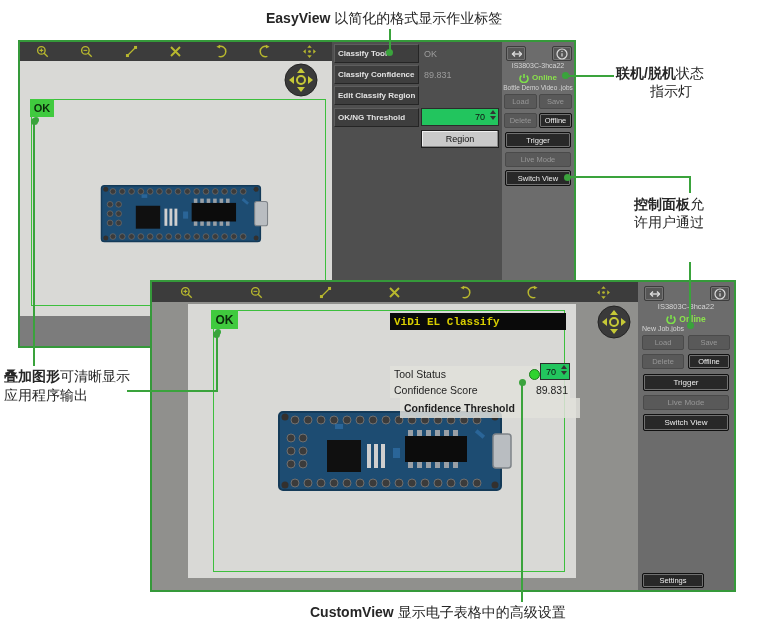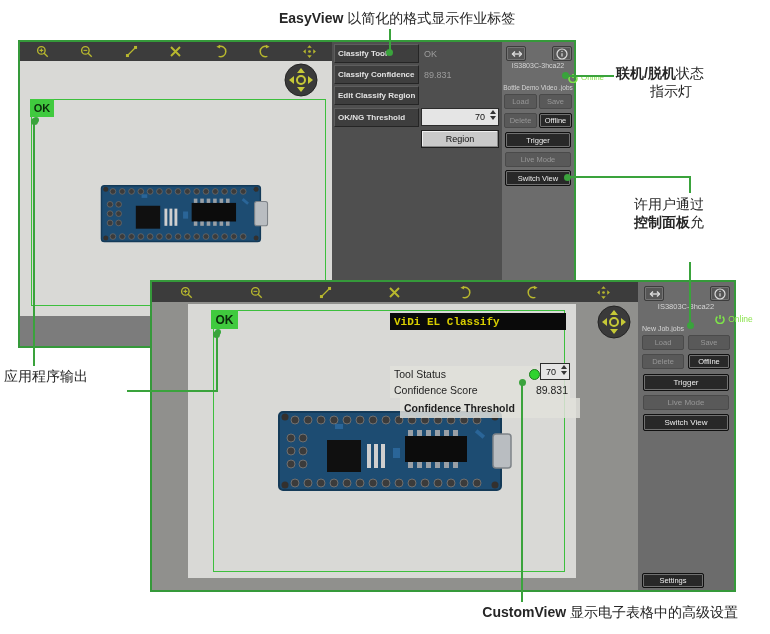--- a/index.html
+++ b/index.html
@@ -12,31 +12,31 @@
   .camera{position:absolute;background:#d9d9d6;}
   .strip{position:absolute;background:#7c7c7c;}
   .roi{position:absolute;border:1px solid #3dbf3d;}
   .okbadge{position:absolute;background:#40ca3e;color:#0b2b0b;font-weight:bold;display:flex;align-items:center;justify-content:center;}
   .pin{position:absolute;width:6px;height:6px;border-radius:50%;background:#35a93a;}
   
   .panel{position:absolute;background:#4f4f4f;}
   .plabel{position:absolute;background:#3e3e3e;border-top:1px solid #5e5e5e;border-left:1px solid #5e5e5e;border-right:1px solid #252525;border-bottom:1px solid #252525;color:#e2e2e2;font-size:8px;font-weight:bold;display:flex;align-items:center;padding-left:3px;box-sizing:border-box;}
   .pvalue{position:absolute;color:#9c9c9c;font-size:9px;display:flex;align-items:center;}
   .regionbtn{position:absolute;background:#c9c9c9;border:1px solid #1f1f1f;box-shadow:inset -1px -1px 0 #8a8a8a, inset 1px 1px 0 #efefef;color:#111;font-size:9px;display:flex;align-items:center;justify-content:center;box-sizing:border-box;}
-  .spin{position:absolute;background:#e5e5e5;border:1px solid #2c2c2c;color:#111;font-size:9px;display:flex;align-items:center;justify-content:flex-end;padding-right:13px;box-sizing:border-box;}
+  .spin{position:absolute;background:#22c55e;border:1px solid #2c2c2c;color:#111;font-size:9px;display:flex;align-items:center;justify-content:flex-end;padding-right:13px;box-sizing:border-box;}
   .spin .arrows{position:absolute;right:2px;top:1px;display:flex;flex-direction:column;gap:2px;}
   .tri-up{width:0;height:0;border-left:3px solid transparent;border-right:3px solid transparent;border-bottom:4px solid #333;}
   .tri-dn{width:0;height:0;border-left:3px solid transparent;border-right:3px solid transparent;border-top:4px solid #333;}
   
   .sidebar{position:absolute;background:#6c6c6c;}
   .btn{position:absolute;font-size:7.5px;display:flex;align-items:center;justify-content:center;box-sizing:border-box;border-radius:2px;overflow:hidden;white-space:nowrap;}
   .btn.on{background:#282828;color:#ededed;border:1px solid #101010;box-shadow:inset 0 0 0 1px #707070;}
   .btn.off{background:#595959;color:#979797;border:1px solid #4a4a4a;}
   .sb-text{position:absolute;width:100%;text-align:center;color:#d5d5d5;overflow:hidden;white-space:nowrap;}
-  .online-row{position:absolute;width:100%;display:flex;align-items:center;justify-content:center;gap:3px;color:#8be34c;font-weight:normal;font-size:8px;padding-left:48px;}
+  .online-row{position:absolute;width:100%;display:flex;align-items:center;justify-content:center;gap:3px;color:#8be34c;font-weight:bold;font-size:8px;}
   .smallbtn{position:absolute;background:#565656;border:1px solid #3c3c3c;box-shadow:inset 0 0 0 1px #747474;display:flex;align-items:center;justify-content:center;border-radius:2px;}
   
   .ovl-header{position:absolute;background:#0a0a0a;color:#d8ce00;font-weight:bold;font-size:11px;display:flex;align-items:center;padding-left:4px;box-sizing:border-box;}
   .ovl-row{position:absolute;background:rgba(224,224,219,0.85);color:#1e1e1e;font-size:10.5px;display:flex;align-items:center;box-sizing:border-box;padding:8px 2px;margin-top:36px;}
   .ovl-label{flex:1;text-align:left;padding-left:2px;}
   .statusdot{width:9px;height:9px;border-radius:50%;background:#2fd32f;border:1px solid #1d7a1d;margin-right:4px;}
   
   .annot{position:absolute;color:#262626;font-size:14px;line-height:18px;z-index:30;}
   .aline{position:absolute;background:#3aa33c;z-index:25;}
   .adot{position:absolute;width:7px;height:7px;border-radius:50%;background:#3aa33c;z-index:26;}
@@ -422,51 +422,52 @@
       <div class="btn off" style="left:50px;top:53px;width:42px;height:15px;">Save</div>
       <div class="btn off" style="left:4px;top:72px;width:42px;height:15px;">Delete</div>
       <div class="btn on" style="left:50px;top:72px;width:42px;height:15px;">Offline</div>
       <div class="btn on" style="left:5px;top:92px;width:86px;height:17px;font-size:8px;">Trigger</div>
       <div class="btn off" style="left:5px;top:113px;width:86px;height:15px;font-size:8px;">Live Mode</div>
       <div class="btn on" style="left:5px;top:132px;width:86px;height:17px;font-size:8px;">Switch View</div>
       <div class="btn on" style="left:4px;top:291px;width:62px;height:15px;">Settings</div>
     </div>
   </div>
 
-  <div class="annot" style="left:265px;top:9px;white-space:nowrap;padding-left:14px;">
+  <div class="annot" style="left:252px;top:9px;white-space:nowrap;padding-left:14px;">
     <b>EasyView</b><span> 以简化的格式显示作业标签</span>
   </div>
   <div class="aline" style="left:389px;top:29px;width:2px;height:23px;"></div>
   <div class="adot" style="left:386px;top:49px;"></div>
 
   <div class="adot" style="left:562px;top:72px;"></div>
   <div class="aline" style="left:566px;top:74.5px;width:48px;height:2px;"></div>
   <div class="annot" style="left:616px;top:64px;width:134px;">
     <div><b>联机/脱机</b><span>状态</span></div>
     <div style="margin-left:34px;">指示灯</div>
   </div>
 
   <div class="adot" style="left:564px;top:174px;"></div>
   <div class="aline" style="left:567px;top:176px;width:124px;height:2px;"></div>
   <div class="aline" style="left:689px;top:176px;width:2px;height:17px;"></div>
   <div class="annot" style="left:588px;top:195px;width:162px;text-align:center;">
+    <div><b>控制面板</b><span>允</span></div>
     <div>许用户通过</div>
-    <div><b>控制面板</b><span>允</span></div>
   </div>
   <div class="aline" style="left:689px;top:262px;width:2px;height:62px;"></div>
   <div class="adot" style="left:687px;top:322px;"></div>
 
   <div class="adot" style="left:31px;top:118px;"></div>
   <div class="aline" style="left:33px;top:122px;width:2px;height:244px;"></div>
   <div class="annot" style="left:4px;top:367px;line-height:19px;">
+    <div><b>叠加图形</b><span>可清晰显示</span></div>
     <div>应用程序输出</div>
   </div>
   <div class="aline" style="left:127px;top:390px;width:91px;height:2px;"></div>
   <div class="aline" style="left:216px;top:337px;width:2px;height:55px;"></div>
   <div class="adot" style="left:213px;top:331px;"></div>
 
   <div class="adot" style="left:519px;top:379px;"></div>
   <div class="aline" style="left:521px;top:384px;width:2px;height:218px;"></div>
-  <div class="annot" style="left:296px;top:603px;width:442px;text-align:right;white-space:nowrap;">
+  <div class="annot" style="left:310px;top:603px;width:442px;text-align:left;white-space:nowrap;">
     <b>CustomView</b><span> 显示电子表格中的高级设置</span>
   </div>
 
 </div>
 
 </body></html>

